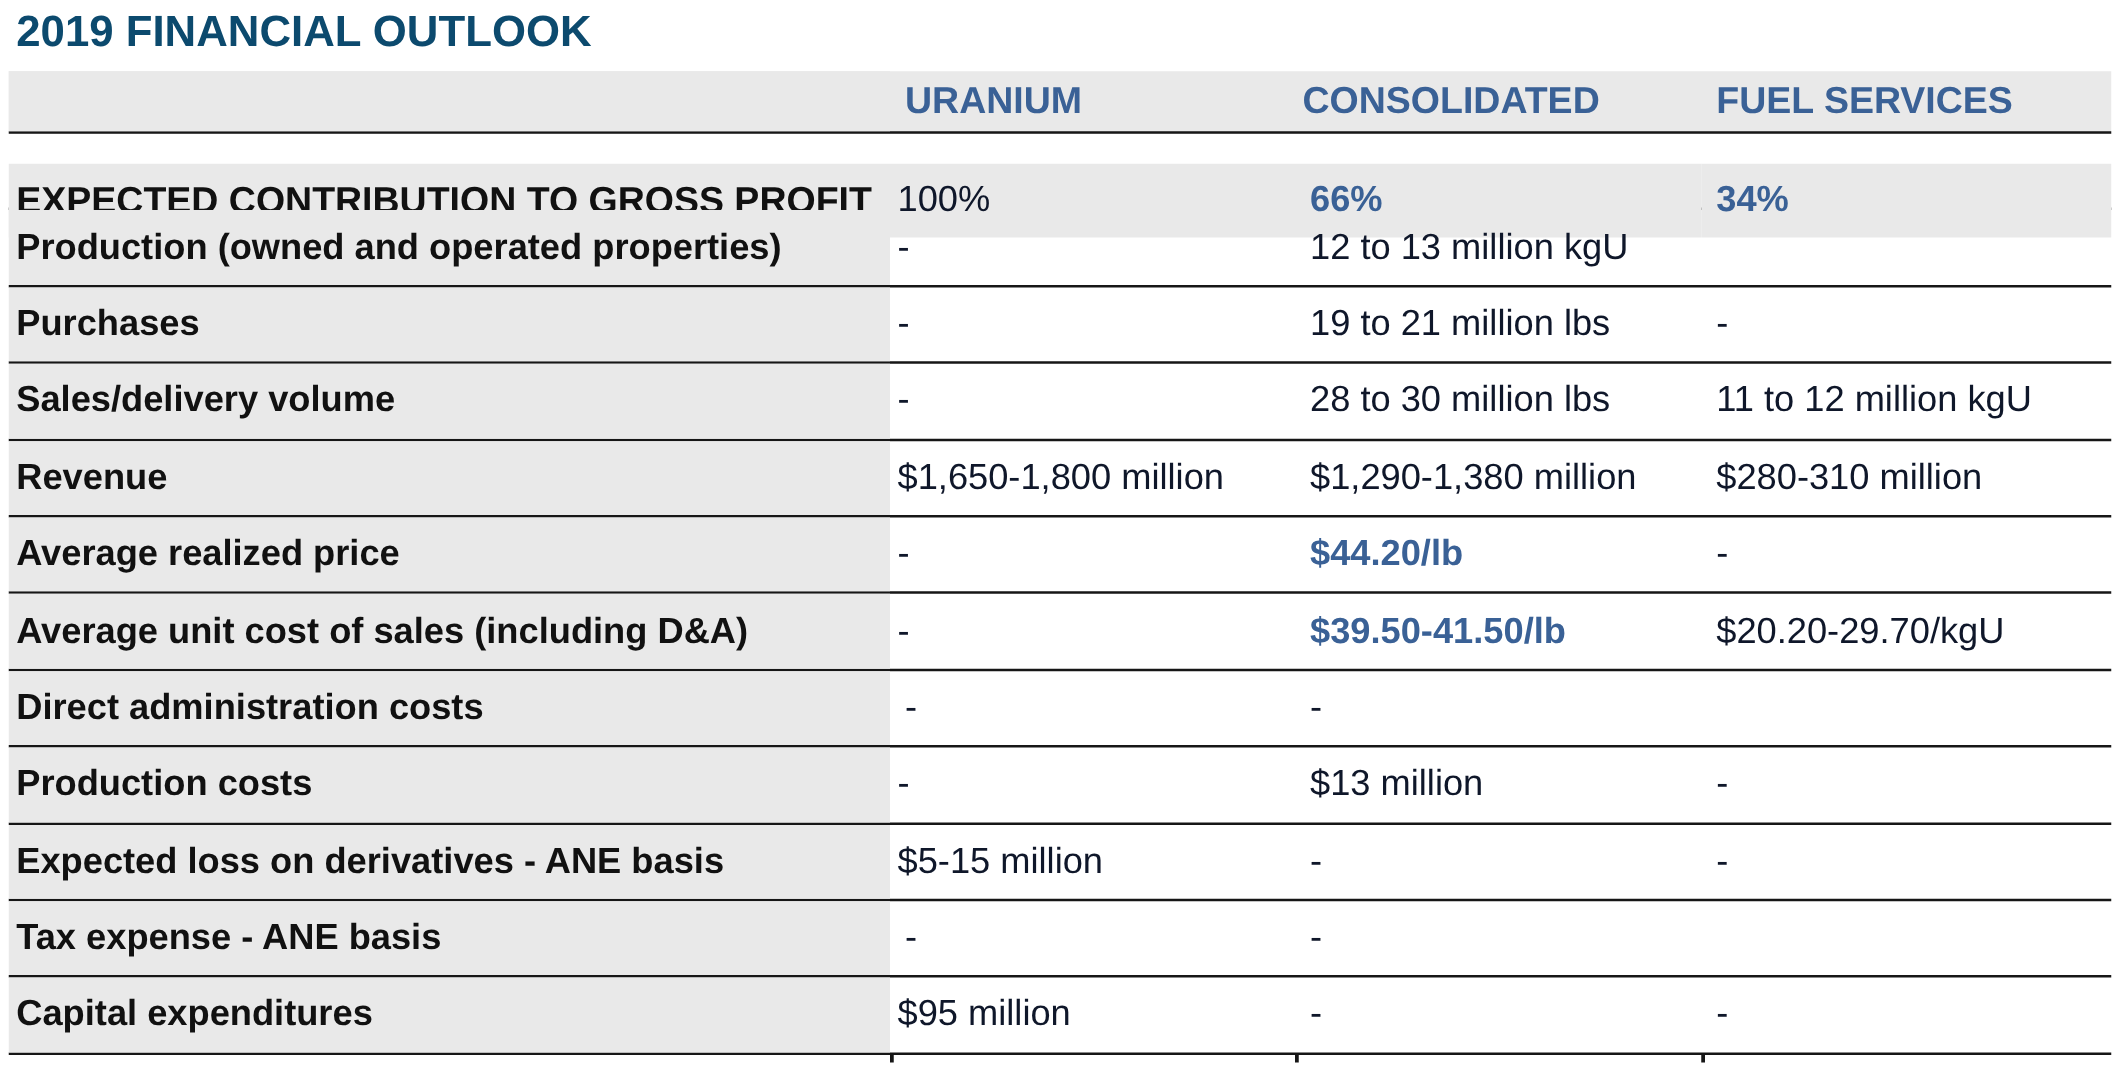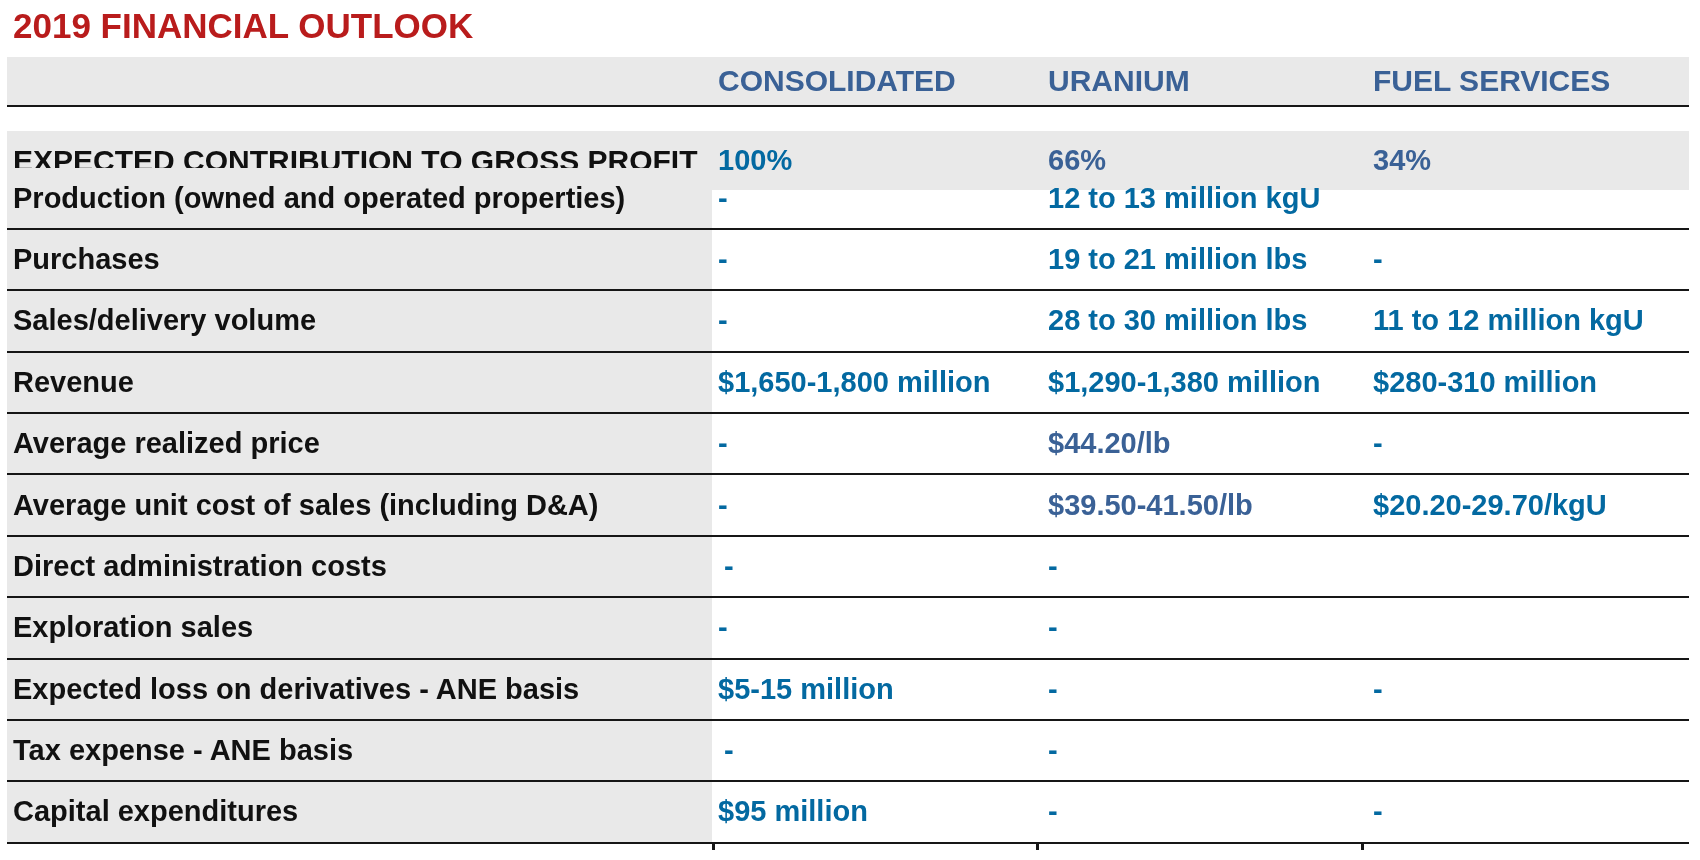--- a/index.html
+++ b/index.html
@@ -10,21 +10,21 @@
     position: relative;
     overflow: hidden;
     color: #111;
   }
   .page-title {
     position: absolute;
     left: 13px; top: 6px;
     font-size: 35px;
     font-weight: bold;
     letter-spacing: 0px;
-    color: #b91c1c;
+    color: #0c4a6e;
   }
   .fin-table {
     position: absolute;
     left: 7px; top: 57px;
     width: 1682px;
   }
   .t-row {
     display: grid;
     grid-template-columns: 705px 324px 325px 328px;
     box-sizing: border-box;
@@ -48,37 +48,37 @@
   .cell.c2 { padding-left: 12px; }
   .header-band { background: var(--row-gray); }
   .header-band .cell {
     font-weight: bold;
     font-size: 30px;
     color: var(--accent-blue);
   }
   .t-row.gross-profit-row .cell { background: var(--row-gray); margin-top: 48px; }
   .t-row.gross-profit-row .label { font-size: 30px; }
   .val-blue { color: var(--accent-blue); font-weight: bold; }
-  .val-black { color: #0369a1; font-weight: bold; }
+  .val-black { color: #0f172a; font-weight: normal; }
   .bottom-tick {
     position: absolute;
     width: 2.5px; height: 7px;
     background: #161616;
   }
 </style>
 </head>
 <body style="--accent-blue: #3A6196; --row-gray: #E9E9E9;">
 
 <div class="page-title">2019 FINANCIAL OUTLOOK</div>
 
 <div class="fin-table">
   <div class="t-row header-band">
     <div class="cell label"></div>
+    <div class="cell c1">URANIUM</div>
     <div class="cell c0">CONSOLIDATED</div>
-    <div class="cell c1">URANIUM</div>
     <div class="cell c2">FUEL SERVICES</div>
   </div>
   <div id="rows-container">
       <div class="t-row body-row gross-profit-row">
         <div class="cell label">EXPECTED CONTRIBUTION TO GROSS PROFIT</div>
         <div class="cell c0 val-black">100%</div>
         <div class="cell c1 val-blue">66%</div>
         <div class="cell c2 val-blue">34%</div>
       </div>
       <div class="t-row body-row">
@@ -115,22 +115,23 @@
         <div class="cell c0 val-black">-</div>
         <div class="cell c1 val-blue">$39.50-41.50/lb</div>
         <div class="cell c2 val-black">$20.20-29.70/kgU</div>
       </div>
       <div class="t-row body-row">
         <div class="cell label">Direct administration costs</div>
         <div class="cell c1 val-black">-</div>
         <div class="cell c2 val-black">-</div>
       </div>
       <div class="t-row body-row">
-        <div class="cell label">Exploration sales</div>
+        <div class="cell label">Production costs</div>
         <div class="cell c0 val-black">-</div>
+        <div class="cell c1 val-black">$13 million</div>
         <div class="cell c2 val-black">-</div>
       </div>
       <div class="t-row body-row">
         <div class="cell label">Expected loss on derivatives - ANE basis</div>
         <div class="cell c0 val-black">$5-15 million</div>
         <div class="cell c1 val-black">-</div>
         <div class="cell c2 val-black">-</div>
       </div>
       <div class="t-row body-row">
         <div class="cell label">Tax expense - ANE basis</div>

